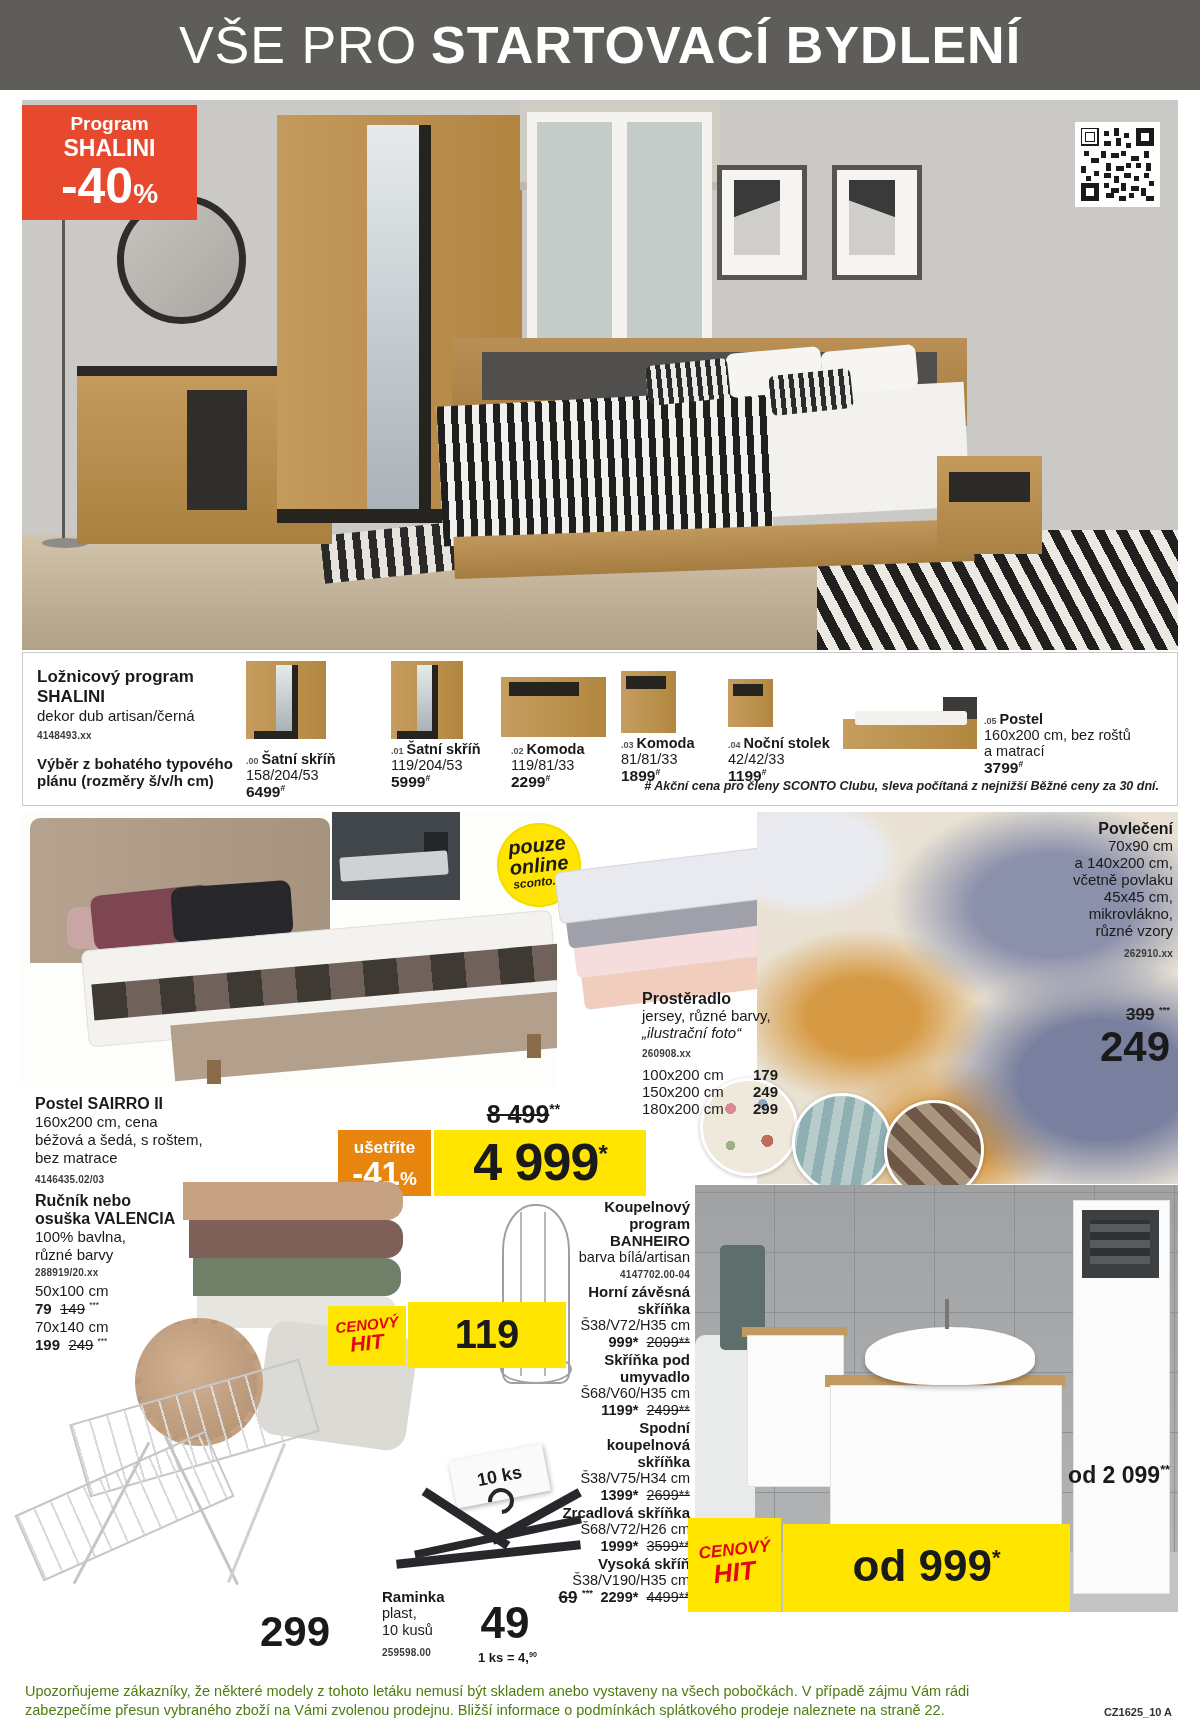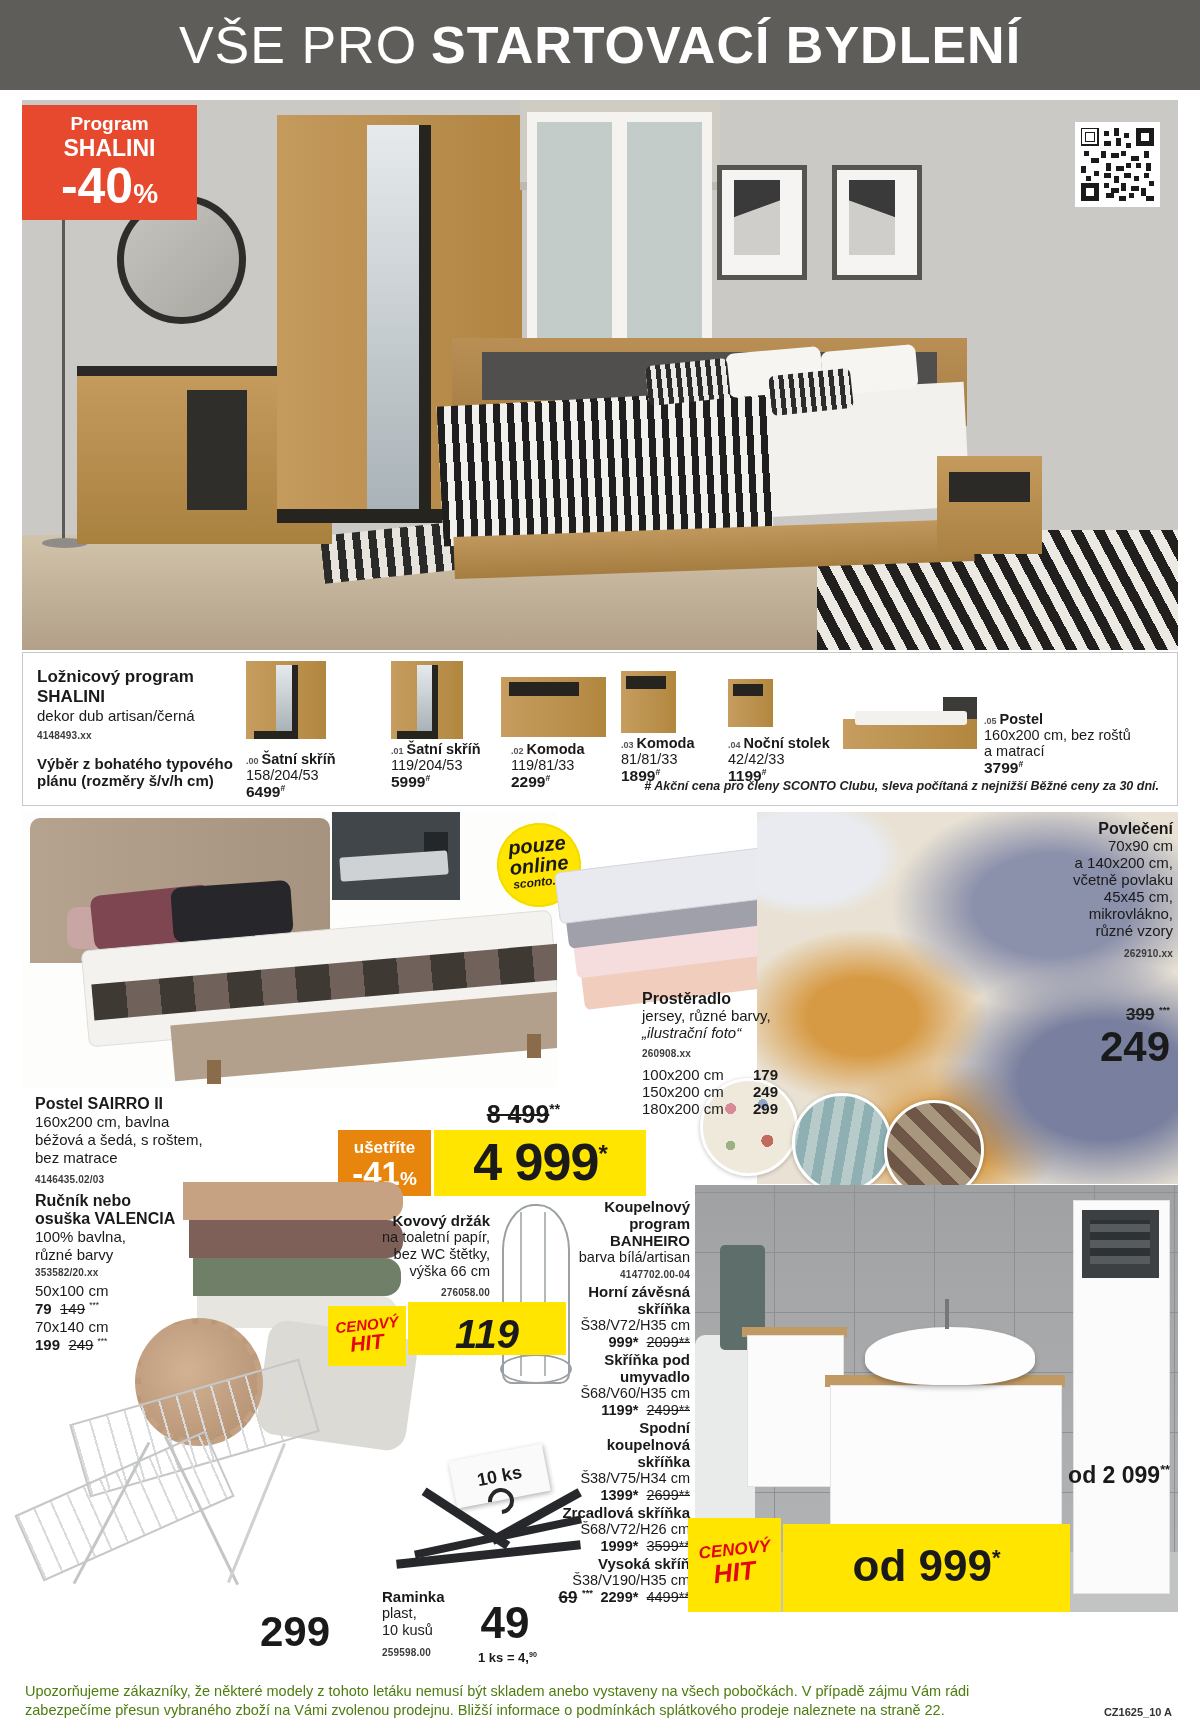--- a/index.html
+++ b/index.html
@@ -147,21 +147,21 @@
   .wire{left:492px;top:1198px;width:88px;height:205px;}
   .wire .body{position:absolute;left:10px;top:6px;width:64px;height:176px;border:2px solid #9aa0a4;
      border-radius:32px 32px 10px 10px / 46px 46px 10px 10px;}
   .wire .v1,.wire .v2{position:absolute;top:14px;width:2px;height:164px;background:#b3b8bb;}
   .wire .base{position:absolute;left:8px;top:156px;width:68px;height:26px;border:2px solid #9aa0a4;border-radius:50%;}
   .hit-badge{background:#ffe500;text-align:center;}
   .hit-badge .h1,.hit-badge .h2{color:#e30613;font-style:italic;font-weight:bold;transform:rotate(-6deg);}
   .hb-drzak{left:328px;top:1306px;width:78px;height:60px;}
   .hb-drzak .h1{font-size:15px;margin-top:10px;}
   .hb-drzak .h2{font-size:21px;line-height:19px;}
-  .yp-119{left:408px;top:1302px;width:158px;height:53px;font-style:italic;}
+  .yp-119{left:408px;top:1302px;width:158px;height:66px;}
   .yp-119 .n{font-size:40px;font-weight:bold;line-height:64px;}
   .banheiro{left:540px;top:1198px;width:150px;text-align:right;font-size:14.5px;line-height:17px;}
   .banheiro .bt{font-weight:bold;font-size:15px;}
   .banheiro .bp{font-weight:bold;}
   .bath{left:695px;top:1185px;width:483px;height:427px;overflow:hidden;
      background:
       repeating-linear-gradient(0deg,rgba(0,0,0,0) 0 59px,#8e9092 59px 60px),
       repeating-linear-gradient(90deg,rgba(0,0,0,0) 0 79px,#8e9092 79px 80px),
       linear-gradient(#9fa1a3,#b4b6b8);}
   .bath .floor{position:absolute;left:0;top:367px;width:483px;height:60px;background:#c2c4c4;}
@@ -430,21 +430,21 @@
   <div class="abs prices-povleceni">
     <div class="old-sm"><span class="strike">399</span> <sup>***</sup></div>
     <div class="big-price">249</div>
   </div>
   <div class="abs swatch sw-floral"></div>
   <div class="abs swatch sw-teal"></div>
   <div class="abs swatch sw-brown"></div>
 
   <div class="abs sairro-txt">
     <div class="tt">Postel SAIRRO II</div>
-    <div>160x200 cm, bavlna</div>
+    <div>160x200 cm, cena</div>
     <div>béžová a šedá, s roštem,</div>
     <div>bez matrace</div>
     <div class="itemno" style="margin-top:4px;">4146435.02/03</div>
   </div>
   <div class="abs old-8499">
     <span class="strike">8 499</span><sup>**</sup>
   </div>
   <div class="abs save-box">
     <div class="s1">ušetříte</div>
     <div class="s2"><span>-41</span><span class="pct">%</span></div>
@@ -472,42 +472,35 @@
           <span class="pp">299</span>
         </div>
     </div>
   </div>
 
   <div class="abs valencia">
     <div class="tt">Ručník nebo</div>
     <div class="tt">osuška VALENCIA</div>
     <div>100% bavlna,</div>
     <div>různé barvy</div>
-    <div class="itemno">353582/20.xx</div>
+    <div class="itemno">288919/20.xx</div>
     <div>50x100 cm</div>
     <div><span class="b">79</span>&nbsp;&nbsp;<span class="strike">149</span> <sup>***</sup></div>
     <div>70x140 cm</div>
     <div><span class="b">199</span>&nbsp;&nbsp;<span class="strike">249</span> <sup>***</sup></div>
   </div>
   <div class="abs towels">
     <div style="left:0;top:0;width:220px;height:38px;background:#c6a283;"></div>
     <div style="left:6px;top:38px;width:214px;height:38px;background:#7e6058;"></div>
     <div style="left:10px;top:76px;width:208px;height:38px;background:#6f7f68;"></div>
     <div style="left:14px;top:114px;width:200px;height:32px;background:#e7e5df;"></div>
   </div>
   <div class="abs towel-blob"></div>
   <div class="abs towel-round"></div>
 
-  <div class="abs drzak-txt">
-    <div class="tt">Kovový držák</div>
-    <div>na toaletní papír,</div>
-    <div>bez WC štětky,</div>
-    <div>výška 66 cm</div>
-    <div class="itemno" style="margin-top:4px;">276058.00</div>
-  </div>
   <div class="abs wire">
     <div class="body"></div>
     <div class="v1" style="left:28px;"></div>
     <div class="v2" style="left:52px;"></div>
     <div class="base"></div>
   </div>
   <div class="abs hit-badge hb-drzak">
     <div class="h1">CENOVÝ</div>
     <div class="h2">HIT</div>
   </div>

